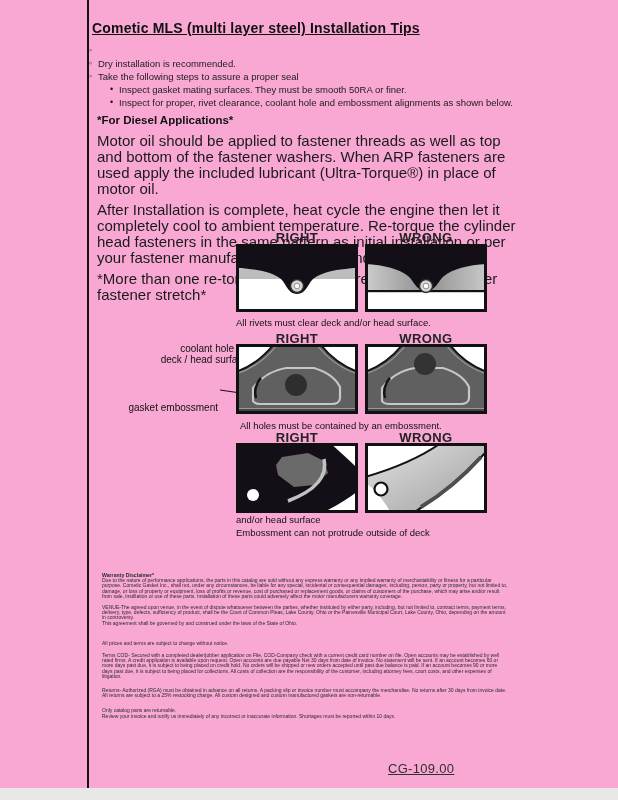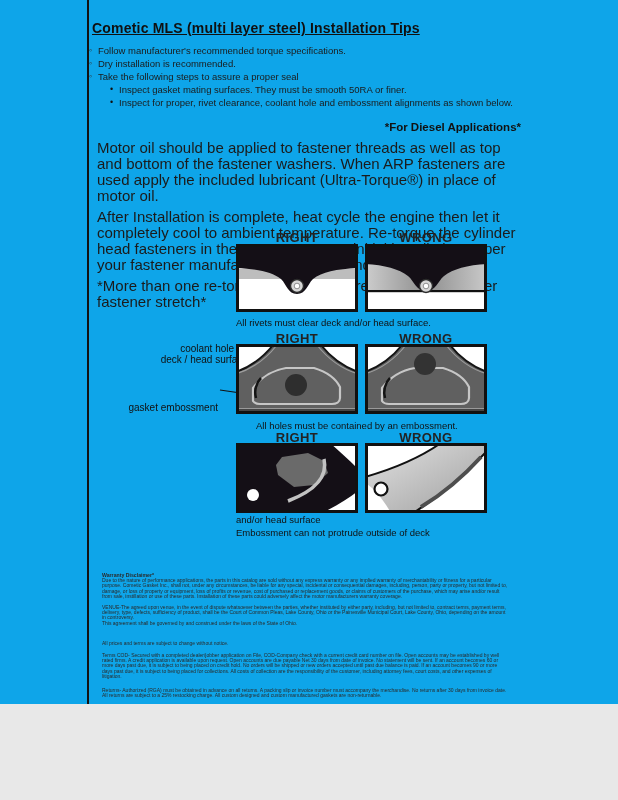--- a/index.html
+++ b/index.html
@@ -1,31 +1,31 @@
 <!DOCTYPE html>
 <html><head>
 <meta charset="utf-8">
 <style>
   html,body{margin:0;padding:0;background:#e8e8e8;}
-  .page{position:relative;width:618px;height:704px;background:#0ea5e9;overflow:hidden;
+  .page{position:relative;width:618px;height:788px;background:#f9a8d4;overflow:hidden;
         font-family:"Liberation Sans", sans-serif;color:#1b1b1b;}
   .vline{position:absolute;left:87px;top:0;width:2px;height:800px;background:#121212;}
   .abs{position:absolute;}
 
   .title{left:92px;top:20px;font-size:14px;font-weight:bold;color:#101010;
          text-decoration:underline;letter-spacing:.2px;white-space:nowrap;}
 
   .bullets{left:89px;top:44px;font-size:9.5px;line-height:13px;width:440px;}
   .b-row{display:flex;}
   .b-marker{width:9px;flex:0 0 9px;font-size:9px;color:#333;}
   .sb-row{display:flex;padding-left:21px;}
   .sb-marker{width:9px;flex:0 0 9px;font-size:9px;color:#111;}
 
   .diesel{left:97px;top:114px;width:424px;}
-  .diesel-h{font-size:11.5px;font-weight:bold;color:#111;margin:7px 0 7px 0;text-align:right;}
+  .diesel-h{font-size:11.5px;font-weight:bold;color:#111;margin:0 0 7px 0;}
   .diesel p{margin:0 0 5px 0;font-size:15px;line-height:16px;}
 
   .diag-label{font-size:13px;font-weight:bold;color:#232323;text-align:center;letter-spacing:.4px;}
   .caption{font-size:9.5px;font-weight:normal;color:#111;line-height:12.5px;}
   .panel{display:block;}
   .ann{font-size:10px;line-height:11px;color:#111;text-align:right;}
 
   .legal{left:102px;top:573px;width:406px;font-size:5px;line-height:5.2px;color:#2a2a2a;}
   .legal-h{font-weight:bold;margin:0 0 5px 0;font-size:5.2px;}
   .legal p{margin:0;}
@@ -41,21 +41,20 @@
 <body>
 
 <div class="page">
   <div class="vline"></div>
 
   <div class="abs title">Cometic MLS (multi layer steel) Installation Tips</div>
 
   <div class="abs bullets">
     <div class="b-row">
       <span class="b-marker">◦</span>
-      <span>Follow manufacturer's recommended torque specifications.</span>
     </div>
     <div class="b-row">
       <span class="b-marker">◦</span>
       <span>Dry installation is recommended.</span>
     </div>
     <div class="b-row">
       <span class="b-marker">◦</span>
       <span>Take the following steps to assure a proper seal</span>
     </div>
     <div class="sb-row">
@@ -147,21 +146,21 @@
     <path d="M41,1 C30,15 16,25 0,30" fill="none" stroke="#9e9e9e" stroke-width="1.2"></path>
     <path d="M81,1 C92,15 106,25 122,30" fill="none" stroke="#9e9e9e" stroke-width="1.2"></path>
     <path d="M17,57 V44 C26,32 38,26 50,24 L78,24 C91,28 100,35 104,43 V54 C104,58 100,60 96,60 L24,60 C19,60 17,57 17,57 Z" fill="none" stroke="#c6c6c6" stroke-width="2.2"></path>
     <path d="M20,54 C18,47 20,39 25,34" fill="none" stroke="#141414" stroke-width="2.5"></path>
     <circle cx="60" cy="20" r="11" fill="#333333"></circle>
     <rect x="0" y="65" width="122" height="5" fill="#454545"></rect>
     <line x1="0" y1="64.5" x2="122" y2="64.5" stroke="#999" stroke-width="1"></line>
     <rect x="1.5" y="1.5" width="119" height="67" fill="none" stroke="#111" stroke-width="3"></rect>
   </svg>
 
-  <div class="abs caption" style="left:256px;top:420px;">All holes must be contained by an embossment.</div>
+  <div class="abs caption" style="left:240px;top:420px;">All holes must be contained by an embossment.</div>
 
   <div class="abs diag-label" style="left:236px;top:430px;width:122px;">RIGHT</div>
   <div class="abs diag-label" style="left:365px;top:430px;width:122px;">WRONG</div>
 
   <svg class="abs panel" style="left:236px;top:443px;" width="122" height="70" viewBox="0 0 122 70">
     <rect x="0" y="0" width="122" height="70" fill="#140f16"></rect>
     <path d="M94,0 L122,0 L122,26 C112,16 103,8 94,0 Z" fill="#ffffff"></path>
     <path d="M122,48 L122,70 L86,70 C100,63 112,56 122,48 Z" fill="#ffffff"></path>
     <polygon points="46,14 72,10 88,18 92,30 78,42 58,44 42,32 40,22" fill="#6a6a6a"></polygon>
     <path d="M88,16 C92,34 78,48 52,58" fill="none" stroke="#c2c2c2" stroke-width="3.5"></path>

